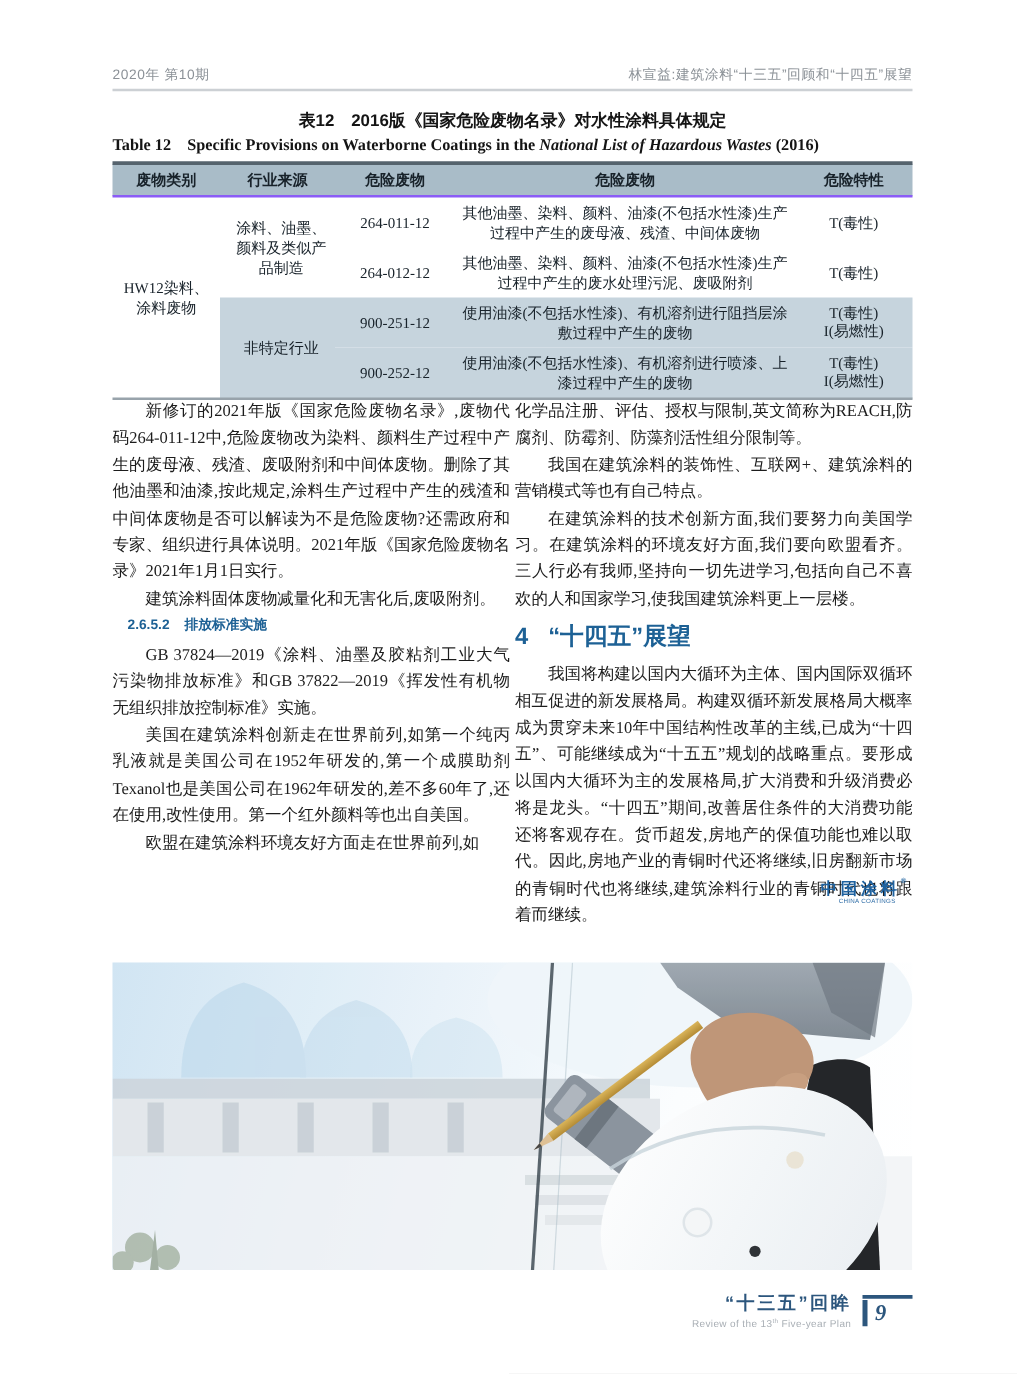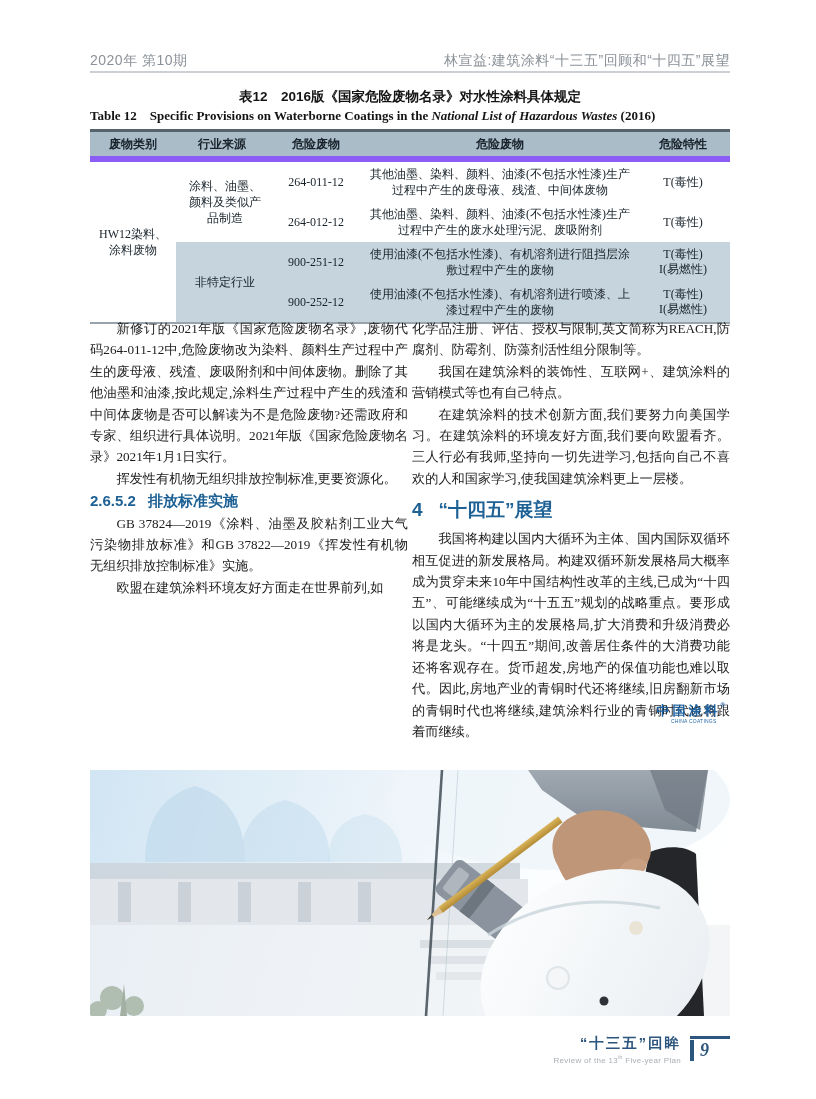--- a/index.html
+++ b/index.html
@@ -5,21 +5,21 @@
   html,body{margin:0;padding:0;background:#e9e9e9;}
   .page{
     position:relative;width:816px;height:1099px;margin:0 auto;background:#ffffff;
     font-family:"Liberation Serif","DejaVu Serif",serif;color:#1c1c1c;overflow:hidden;
   }
   
   .runhead{
     position:absolute;left:90px;top:52px;width:640px;display:flex;
     justify-content:space-between;align-items:baseline;
     font-family:"Liberation Sans","DejaVu Sans",sans-serif;
-    font-size:14px;color:#8b9197;letter-spacing:.5px;
+    font-size:11px;color:#8b9197;letter-spacing:.5px;
   }
   .runhead-rule{position:absolute;left:90px;top:71px;width:640px;height:0;border-top:2px solid #ccd0d4;}
   
   .cap-zh{
     position:absolute;left:90px;top:88px;width:640px;text-align:center;
     font-family:"Liberation Sans","DejaVu Sans",sans-serif;font-weight:bold;
     font-size:13.5px;color:#141414;
   }
   .cap-en{
     position:absolute;left:90px;top:107px;width:640px;text-align:left;
@@ -28,39 +28,39 @@
   }
   .cap-en .it{font-style:italic;}
   
   .hw-table{
     position:absolute;left:90px;top:129px;width:640px;border-collapse:collapse;
     font-size:12px;line-height:16px;color:#18222a;
     border-top:3px solid #55636d;border-bottom:2px solid #98a3ab;
   }
   .hw-table th{
     background:#a9bcc8;font-family:"Liberation Sans","DejaVu Sans",sans-serif;
-    font-weight:bold;font-size:12px;padding:4px 2px;border-bottom:6px solid #8b5cf6;
+    font-weight:bold;font-size:12px;padding:4px 2px;border-bottom:2px solid #8b5cf6;
   }
   .hw-table td{padding:4px 4px;text-align:center;vertical-align:middle;}
   .hw-table td.src{text-align:center;padding-left:10px;}
   .hw-table tr.shaded td{background:#c6d4dd;}
   .hw-table td.cat{background:#ffffff;}
   .hazard div{line-height:15px;}
   
   .col{
     position:absolute;top:318px;width:318px;height:450px;overflow:hidden;
     font-size:13.2px;line-height:21.4px;text-align:justify;
   }
   .col-left{left:90px;}
   .col-right{left:412px;}
   .col p{margin:0;}
   .col p.ind{text-indent:2em;}
   .sub-head{
     font-family:"Liberation Sans","DejaVu Sans",sans-serif;font-weight:bold;
-    color:#1d6195;font-size:15px;margin:1px 0;
+    color:#1d6195;font-size:11px;margin:1px 12px;
   }
   .sub-head .n{margin-right:12px;}
   .sec-head{
     font-family:"Liberation Sans","DejaVu Sans",sans-serif;font-weight:bold;
     color:#1d6195;font-size:19px;margin:9px 0 6px 0;line-height:24px;text-align:left;
   }
   .sec-head .n{margin-right:16px;}
   
   .logo{
     position:absolute;right:86px;top:704px;text-align:left;
@@ -158,25 +158,26 @@
         <td class="hazard">
           <div>T(毒性)</div>
           <div>I(易燃性)</div>
         </td>
       </tr>
     </tbody>
   </table>
 
   <div class="col col-left">
     <p class="ind">新修订的2021年版《国家危险废物名录》,废物代码264-011-12中,危险废物改为染料、颜料生产过程中产生的废母液、残渣、废吸附剂和中间体废物。删除了其他油墨和油漆,按此规定,涂料生产过程中产生的残渣和中间体废物是否可以解读为不是危险废物?还需政府和专家、组织进行具体说明。2021年版《国家危险废物名录》2021年1月1日实行。</p>
-    <p class="ind">挥发性有机物无组织排放控制标准,更要资源化。</p>
+    <p class="ind">建筑涂料固体废物减量化和无害化后,废吸附剂。</p>
     <div class="sub-head">
       <span class="n">2.6.5.2</span><span>排放标准实施</span>
     </div>
     <p class="ind">GB 37824—2019《涂料、油墨及胶粘剂工业大气污染物排放标准》和GB 37822—2019《挥发性有机物无组织排放控制标准》实施。</p>
+    <p class="ind">美国在建筑涂料创新走在世界前列,如第一个纯丙乳液就是美国公司在1952年研发的,第一个成膜助剂Texanol也是美国公司在1962年研发的,差不多60年了,还在使用,改性使用。第一个红外颜料等也出自美国。</p>
     <p class="ind">欧盟在建筑涂料环境友好方面走在世界前列,如</p>
   </div>
 
   <div class="col col-right">
     <p>化学品注册、评估、授权与限制,英文简称为REACH,防腐剂、防霉剂、防藻剂活性组分限制等。</p>
     <p class="ind">我国在建筑涂料的装饰性、互联网+、建筑涂料的营销模式等也有自己特点。</p>
     <p class="ind">在建筑涂料的技术创新方面,我们要努力向美国学习。在建筑涂料的环境友好方面,我们要向欧盟看齐。三人行必有我师,坚持向一切先进学习,包括向自己不喜欢的人和国家学习,使我国建筑涂料更上一层楼。</p>
     <div class="sec-head">
       <span class="n">4</span><span>“十四五”展望</span>
     </div>

